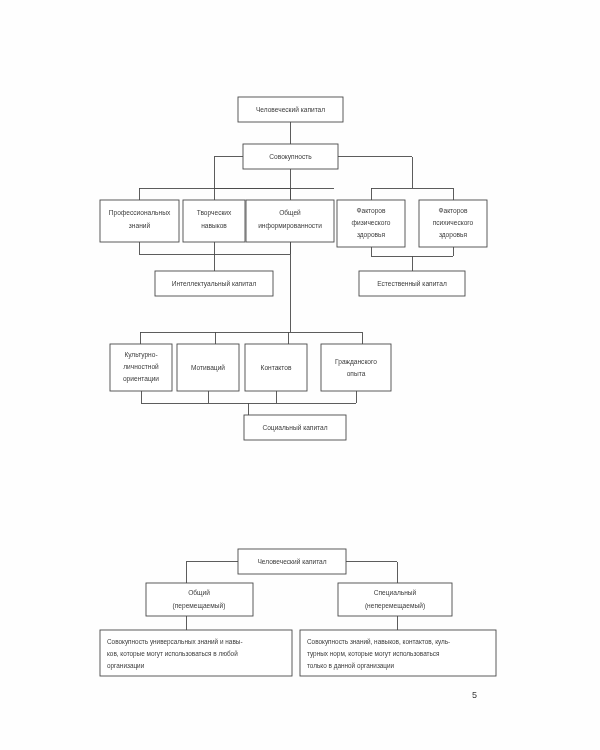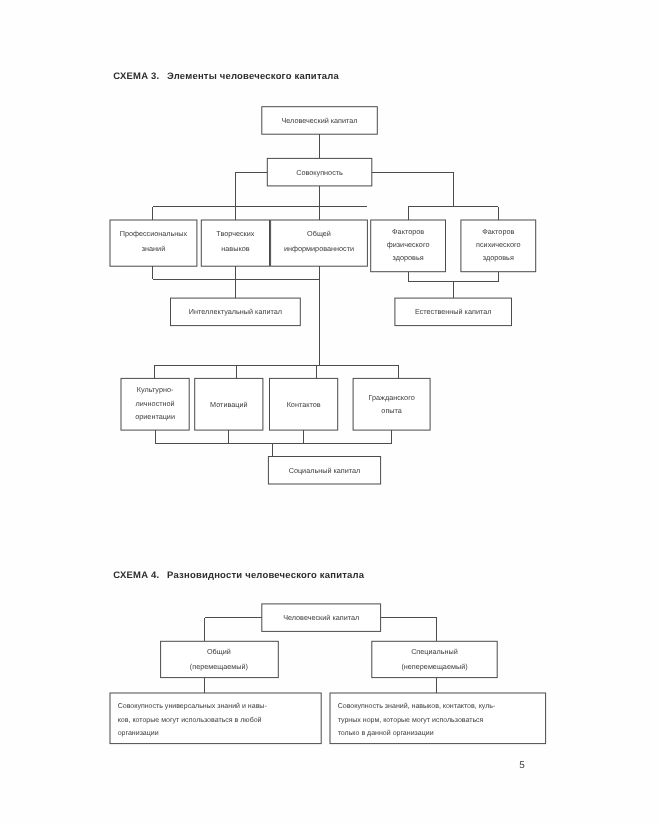--- a/index.html
+++ b/index.html
@@ -67,23 +67,20 @@
     top: 690px;
     font-size: 9px;
     color: #3a3a3a;
   }
 </style>
 </head>
 <body>
 
 <div class="page">
 
-  <div class="scheme-title" id="title-3">
-    <span class="title-label">СХЕМА 3.</span><span>Элементы человеческого капитала</span>
-  </div>
 
   <svg class="diagram-svg" id="diagram-3" width="600" height="460" style="top:0">
 
     <rect class="node-box" x="238" y="97" width="105" height="25"></rect>
     <text class="node-text" x="290.5" y="110.5">Человеческий капитал</text>
 
     <path class="connector" d="M290.5 122 L290.5 144"></path>
 
     <rect class="node-box" x="243" y="144" width="95" height="25"></rect>
     <text class="node-text" x="290.5" y="157">Совокупность</text>
@@ -162,23 +159,20 @@
 
     <path class="connector" d="M141 391 L141 403 L356 403 L356 391"></path>
     <path class="connector" d="M208 391 L208 403"></path>
     <path class="connector" d="M276 391 L276 403"></path>
     <path class="connector" d="M248 403 L248 415"></path>
 
     <rect class="node-box" x="244" y="415" width="102" height="25"></rect>
     <text class="node-text" x="295" y="428">Социальный капитал</text>
   </svg>
 
-  <div class="scheme-title" id="title-4">
-    <span class="title-label">СХЕМА 4.</span><span>Разновидности человеческого капитала</span>
-  </div>
 
   <svg class="diagram-svg" id="diagram-4" width="600" height="200" style="top:545px">
 
     <rect class="node-box" x="238" y="4" width="108" height="25"></rect>
     <text class="node-text" x="292" y="17">Человеческий капитал</text>
 
     <path class="connector" d="M238 16.5 L186 16.5 L186 38"></path>
     <path class="connector" d="M346 16.5 L397 16.5 L397 38"></path>
 
     <rect class="node-box" x="146" y="38" width="107" height="33"></rect>

